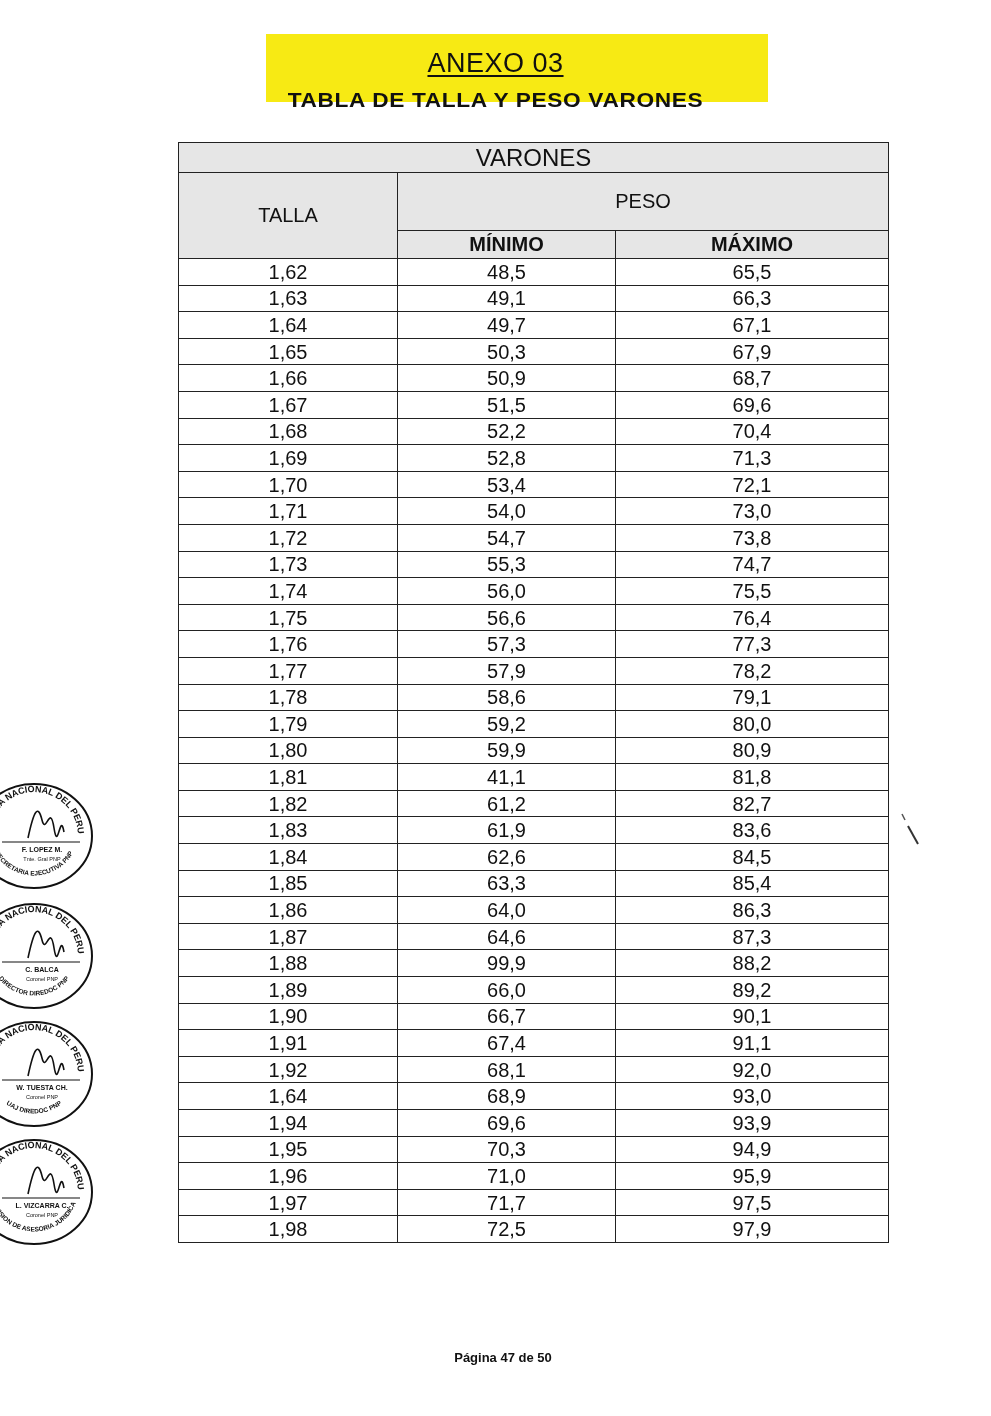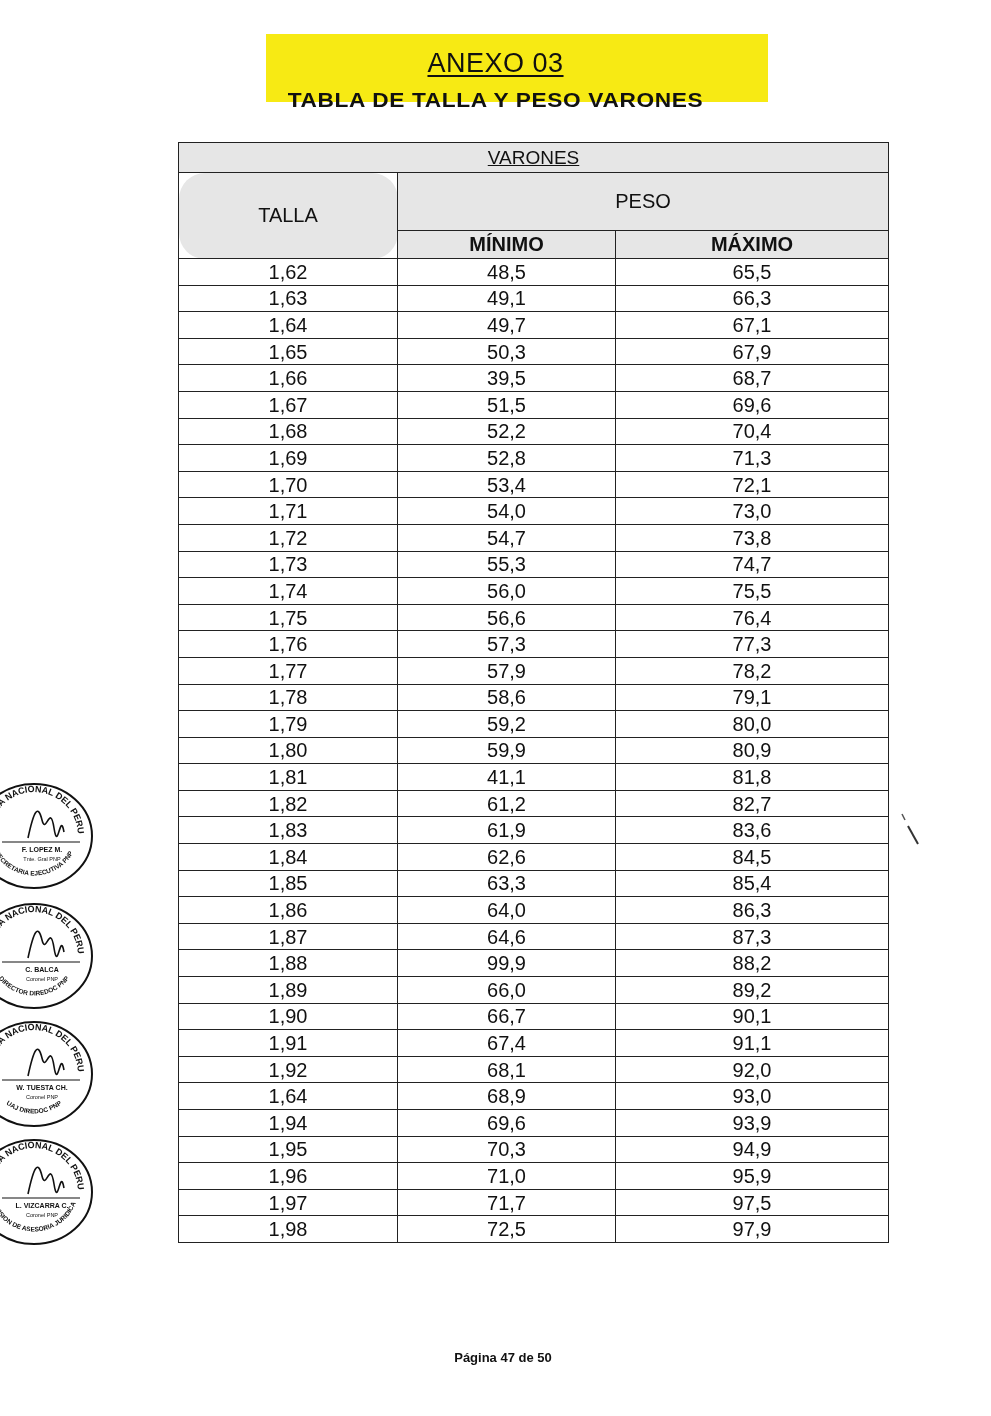--- a/index.html
+++ b/index.html
@@ -27,22 +27,22 @@
       border-collapse: collapse; table-layout: fixed;
     }
     table.tabla col.c1 { width: 219px; }
     table.tabla col.c2 { width: 218px; }
     table.tabla col.c3 { width: 273px; }
     table.tabla th, table.tabla td {
       border: 1.6px solid #222; text-align: center; padding: 0;
       font-family: "Liberation Sans", sans-serif; color: #111;
     }
     table.tabla th { background: #e6e6e6; font-weight: normal; }
-    .h-varones { height: 29px; font-size: 19px; text-decoration: underline; }
-    .h-talla { height: 58px; font-size: 20px; border-radius: 26px; }
+    .h-varones { height: 29px; font-size: 24px; }
+    .h-talla { height: 58px; font-size: 20px; }
     .h-peso { height: 57px; font-size: 20px; }
     .h-sub { height: 27px; font-size: 20px; font-weight: bold !important; }
     table.tabla td { height: 25.6px; font-size: 20px; line-height: 24px; }
     .stamp { position: absolute; left: -32px; width: 132px; height: 112px; }
     .stamp svg { width: 100%; height: 100%; }
     .footer {
       position: absolute; left: 15px; right: 0; top: 1350px; text-align: center;
       font-family: "Liberation Sans", sans-serif; font-weight: bold; font-size: 13px; color: #111;
     }
     .mark { position: absolute; left: 898px; top: 810px; width: 30px; height: 40px; }
@@ -89,21 +89,21 @@
         <td>49,7</td>
         <td>67,1</td>
       </tr>
       <tr>
         <td>1,65</td>
         <td>50,3</td>
         <td>67,9</td>
       </tr>
       <tr>
         <td>1,66</td>
-        <td>39,5</td>
+        <td>50,9</td>
         <td>68,7</td>
       </tr>
       <tr>
         <td>1,67</td>
         <td>51,5</td>
         <td>69,6</td>
       </tr>
       <tr>
         <td>1,68</td>
         <td>52,2</td>

